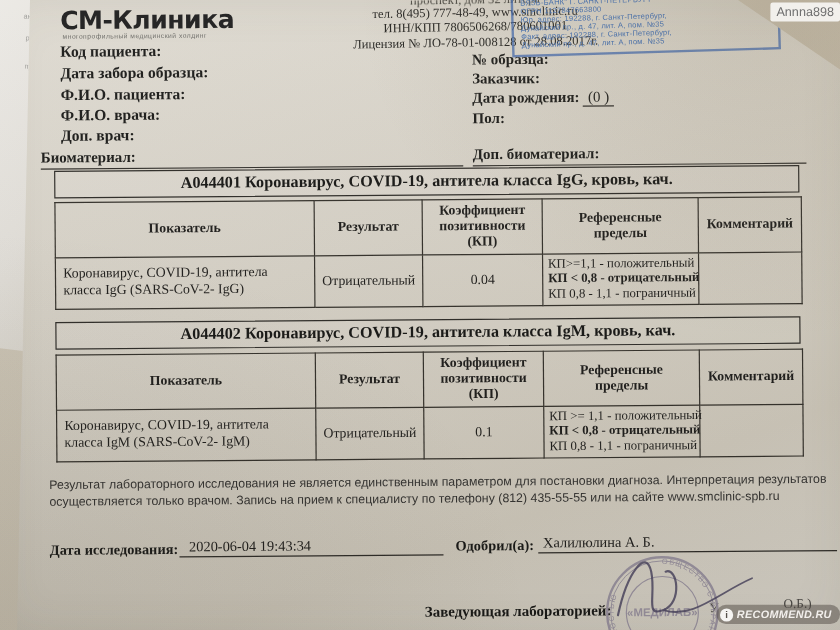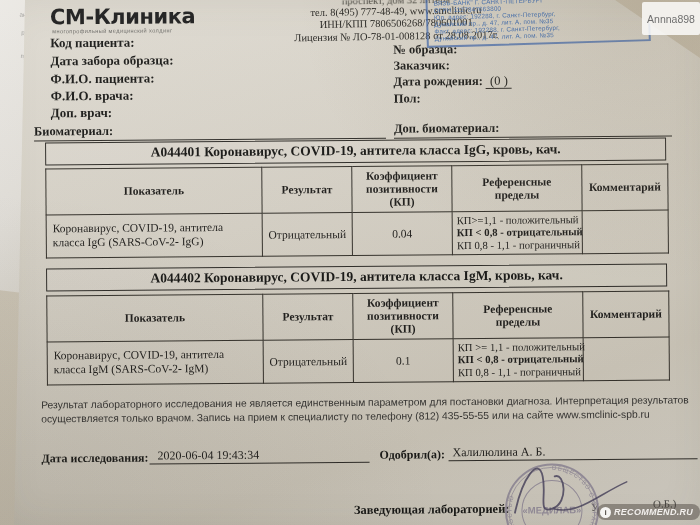--- a/index.html
+++ b/index.html
@@ -56,21 +56,21 @@
   
   .note{font-family:"Liberation Sans",sans-serif;font-size:10.3px;line-height:14px;
     color:#333230;white-space:pre-line;}
   .dlab{font-weight:bold;font-size:12px;color:#181816;}
   .dval{font-size:12px;color:#1e1d1b;border-bottom:1.4px solid #2c2a26;display:inline-block;}
   
   .rstamp{opacity:.85;}
   .sig{opacity:.8;}
   .capfrag{font-size:11px;color:#4a4845;}
   
-  .wm-top{position:absolute;left:642px;top:2px;width:58px;height:33px;border-radius:2px;
+  .wm-top{position:absolute;left:642px;top:2px;width:58px;height:16px;border-radius:2px;
     background:rgba(252,252,250,.85);color:#6f6f6f;font:10.5px "Liberation Sans",sans-serif;
     display:flex;align-items:center;justify-content:center;z-index:30;}
   .wm-bottom{position:absolute;left:597px;top:504px;height:16px;border-radius:9px;
     background:rgba(75,70,62,.48);display:flex;align-items:center;gap:3px;padding:0 7px 0 3px;
     z-index:30;}
   .wm-bottom .circ{width:11px;height:11px;border-radius:50%;background:#f5f4f2;color:#55504a;
     font:bold 8px/11px "Liberation Sans",sans-serif;text-align:center;}
   .wm-bottom .wtxt{color:#f2efec;font:italic bold 9px "Liberation Sans",sans-serif;letter-spacing:.3px;}
   .lighting{position:absolute;inset:0;pointer-events:none;z-index:20;
     background:radial-gradient(ellipse at 92% 0%,rgba(110,95,65,.16),transparent 38%),

